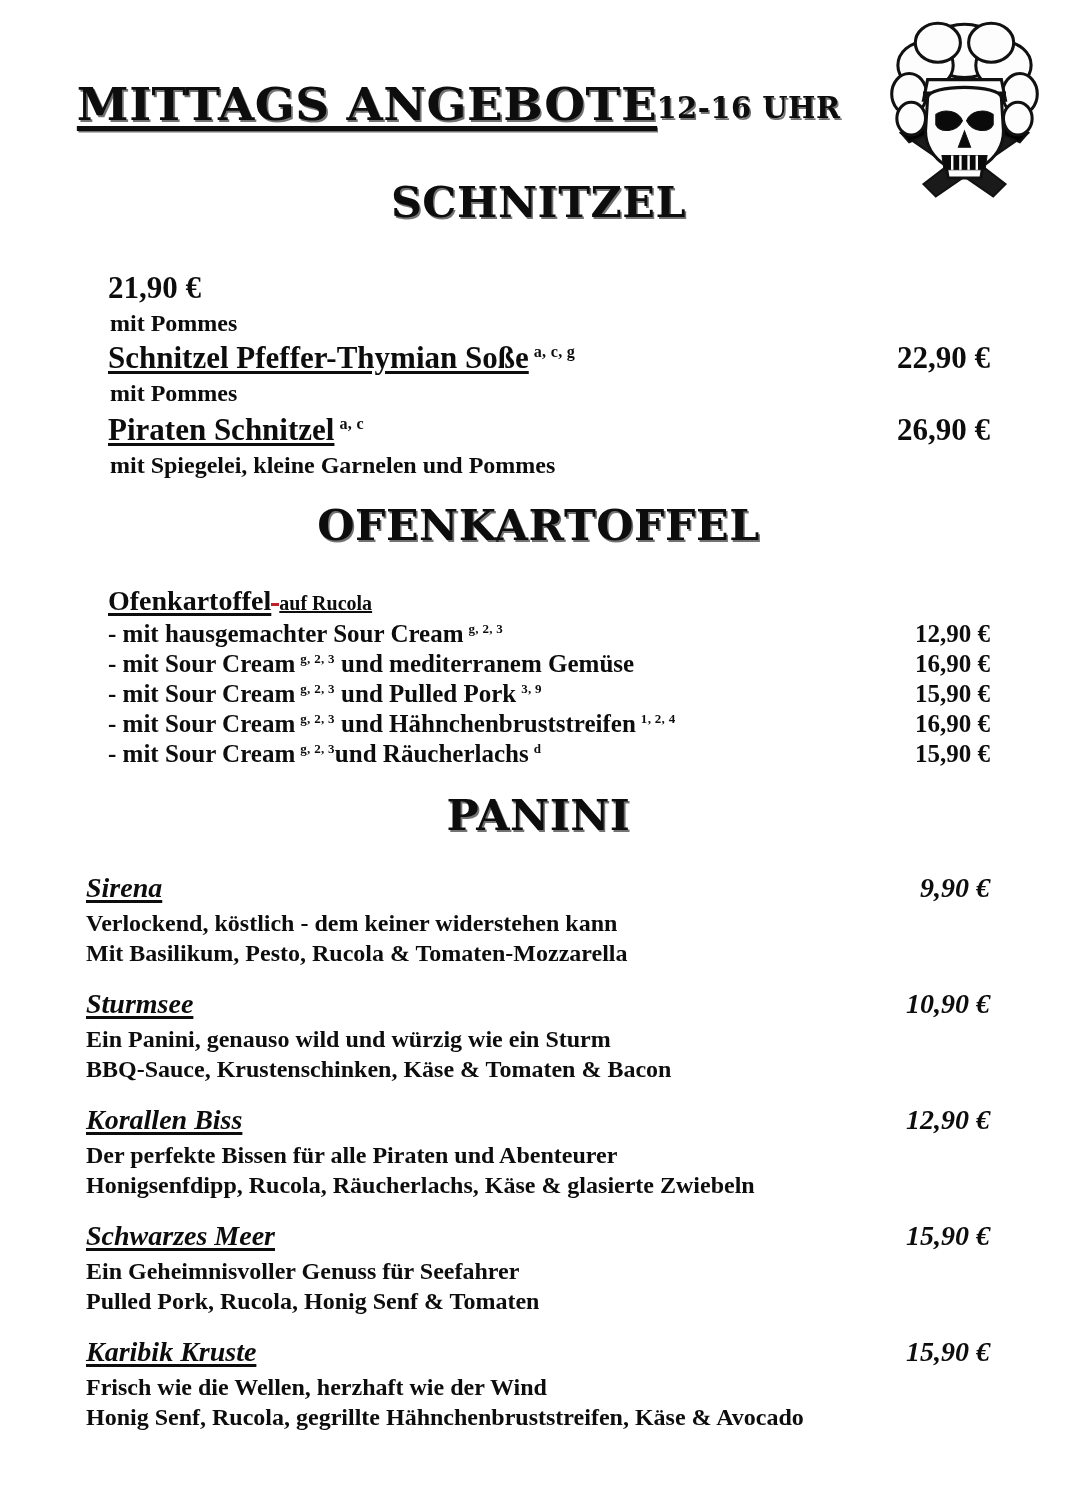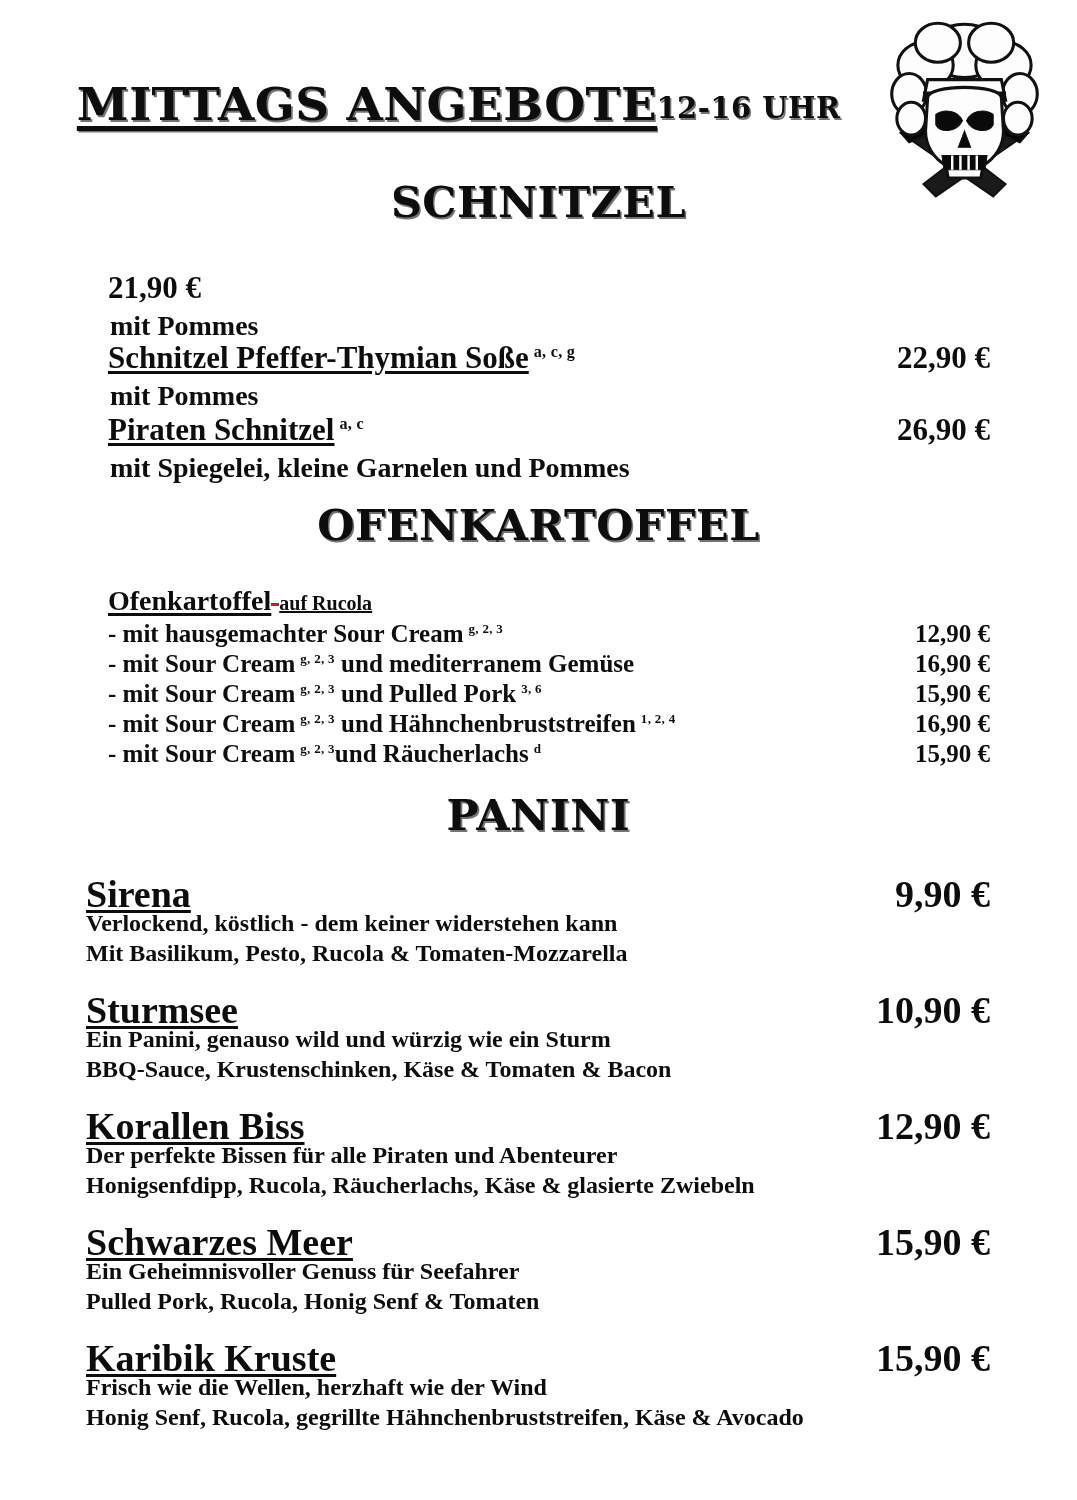--- a/index.html
+++ b/index.html
@@ -102,21 +102,21 @@
     text-align: left;
   }
   .desc {
     position: absolute;
     font-weight: bold;
     white-space: nowrap;
   }
 
   
   .sch-row  { left: 108px; width: 882px; font-size: 31px; }
-  .sch-desc { left: 110px; font-size: 28px; }
+  .sch-desc { left: 110px; font-size: 24px; }
 
   
   .ofen-head {
     position: absolute;
     left: 108px;
     top: 585px;
     font-size: 28px;
     white-space: nowrap;
     font-weight: bold;
   }
@@ -136,21 +136,21 @@
     font-weight: bold;
     text-decoration: underline;
   }
   .ofen-row {
     left: 108px;
     width: 882px;
     font-size: 25px;
   }
 
   
-  .pan-row  { left: 86px; width: 904px; font-size: 38px; }
+  .pan-row  { left: 86px; width: 904px; font-size: 28px; font-style: italic; }
   .pan-desc { left: 86px; font-size: 24px; }
 </style>
 </head>
 <body>
 
 <div class="logo">
   <svg viewBox="0 0 200 200" xmlns="http://www.w3.org/2000/svg">
     <g fill="#111111" stroke="#111111" stroke-width="1">
 
       <g stroke="#111" stroke-width="2" fill="#1a1a1a">
@@ -229,21 +229,21 @@
   <span><span style="font-weight:bold">- mit hausgemachter Sour Cream</span><span class="allerg">g, 2, 3</span></span>
   <span class="price">12,90 €</span>
 </div>
 
 <div class="row ofen-row" style="top:650px">
   <span><span style="font-weight:bold">- mit Sour Cream</span><span class="allerg">g, 2, 3</span><span style="font-weight:bold"> und mediterranem Gemüse</span></span>
   <span class="price">16,90 €</span>
 </div>
 
 <div class="row ofen-row" style="top:680px">
-  <span><span style="font-weight:bold">- mit Sour Cream</span><span class="allerg">g, 2, 3</span><span style="font-weight:bold"> und Pulled Pork</span><span class="allerg">3, 6</span></span>
+  <span><span style="font-weight:bold">- mit Sour Cream</span><span class="allerg">g, 2, 3</span><span style="font-weight:bold"> und Pulled Pork</span><span class="allerg">3, 9</span></span>
   <span class="price">15,90 €</span>
 </div>
 
 <div class="row ofen-row" style="top:710px">
   <span><span style="font-weight:bold">- mit Sour Cream</span><span class="allerg">g, 2, 3</span><span style="font-weight:bold"> und Hähnchenbruststreifen</span><span class="allerg">1, 2, 4</span></span>
   <span class="price">16,90 €</span>
 </div>
 
 <div class="row ofen-row" style="top:740px">
   <span><span style="font-weight:bold">- mit Sour Cream</span><span class="allerg">g, 2, 3</span><span style="font-weight:bold">und Räucherlachs</span><span class="allerg">d</span></span>

